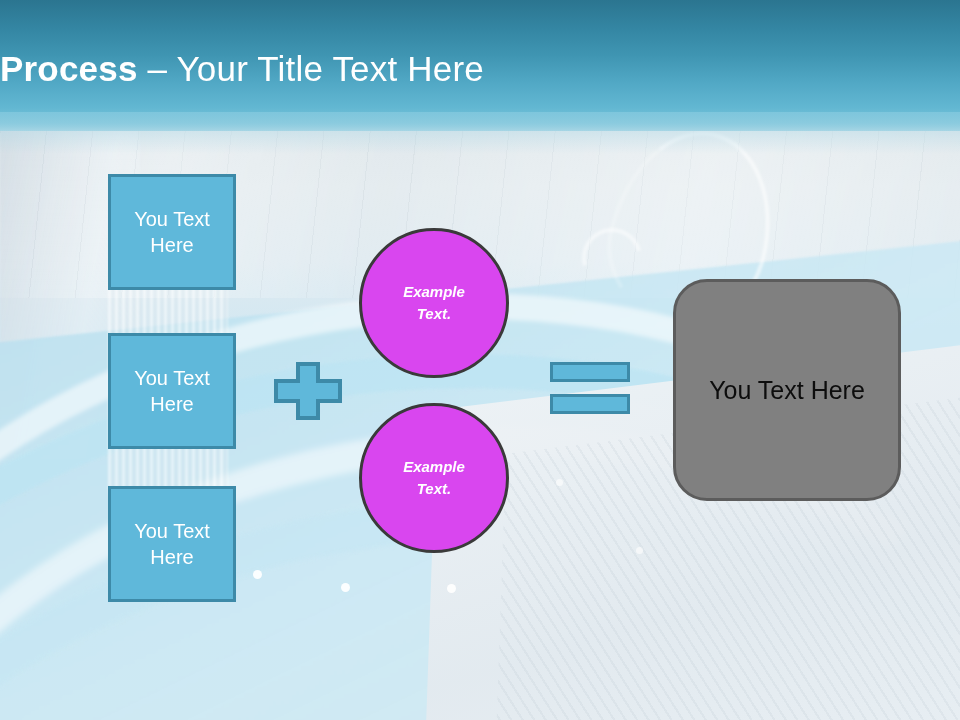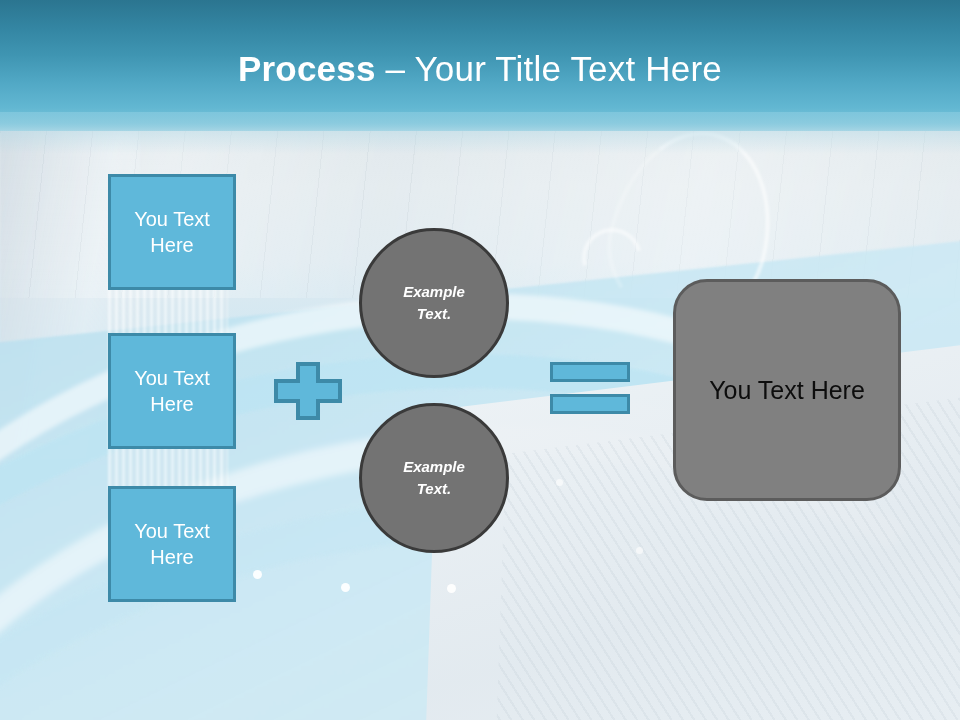--- a/index.html
+++ b/index.html
@@ -172,21 +172,21 @@
   .header-fade {
     position: absolute;
     left: 0; top: 112px;
     width: 960px; height: 42px;
     background: linear-gradient(180deg, rgba(130,200,222,.85) 0%, rgba(176,216,230,.45) 45%, rgba(210,228,236,0) 100%);
   }
   .title {
     position: absolute;
     left: 0; top: 48px;
     width: 960px;
-    text-align: center;
+    text-align: left;
     color: #ffffff;
     font-size: 35px;
     line-height: 42px;
     letter-spacing: .2px;
     white-space: nowrap;
   }
   .title .strong { font-weight: 700; }
   .title .rest { font-weight: 400; }
 
   
@@ -219,21 +219,21 @@
     height: 58px;
   }
   .plus svg { display: block; }
 
   
   .circle {
     position: absolute;
     width: 150px;
     height: 150px;
     border-radius: 50%;
-    background: #737373;
+    background: #d946ef;
     border: 3px solid #3a3a3a;
     box-sizing: border-box;
     display: flex;
     align-items: center;
     justify-content: center;
     color: #ffffff;
     font-size: 15px;
     line-height: 22px;
     font-weight: 700;
     font-style: italic;

